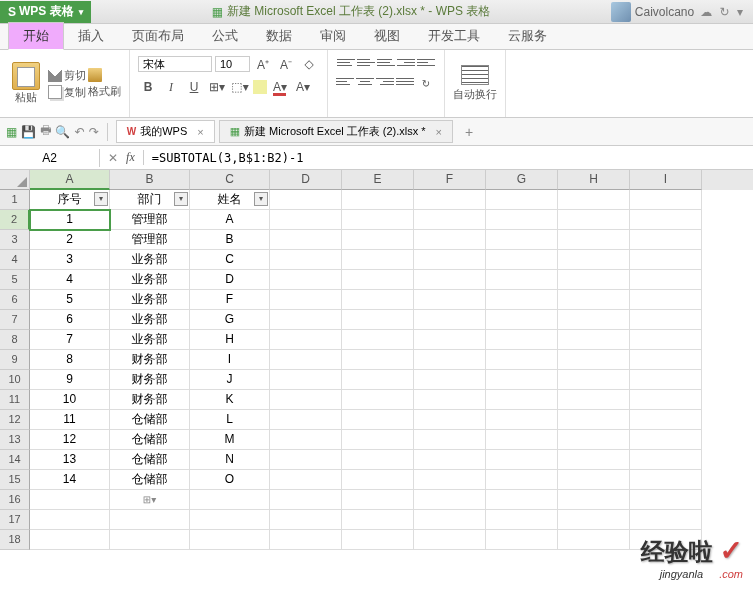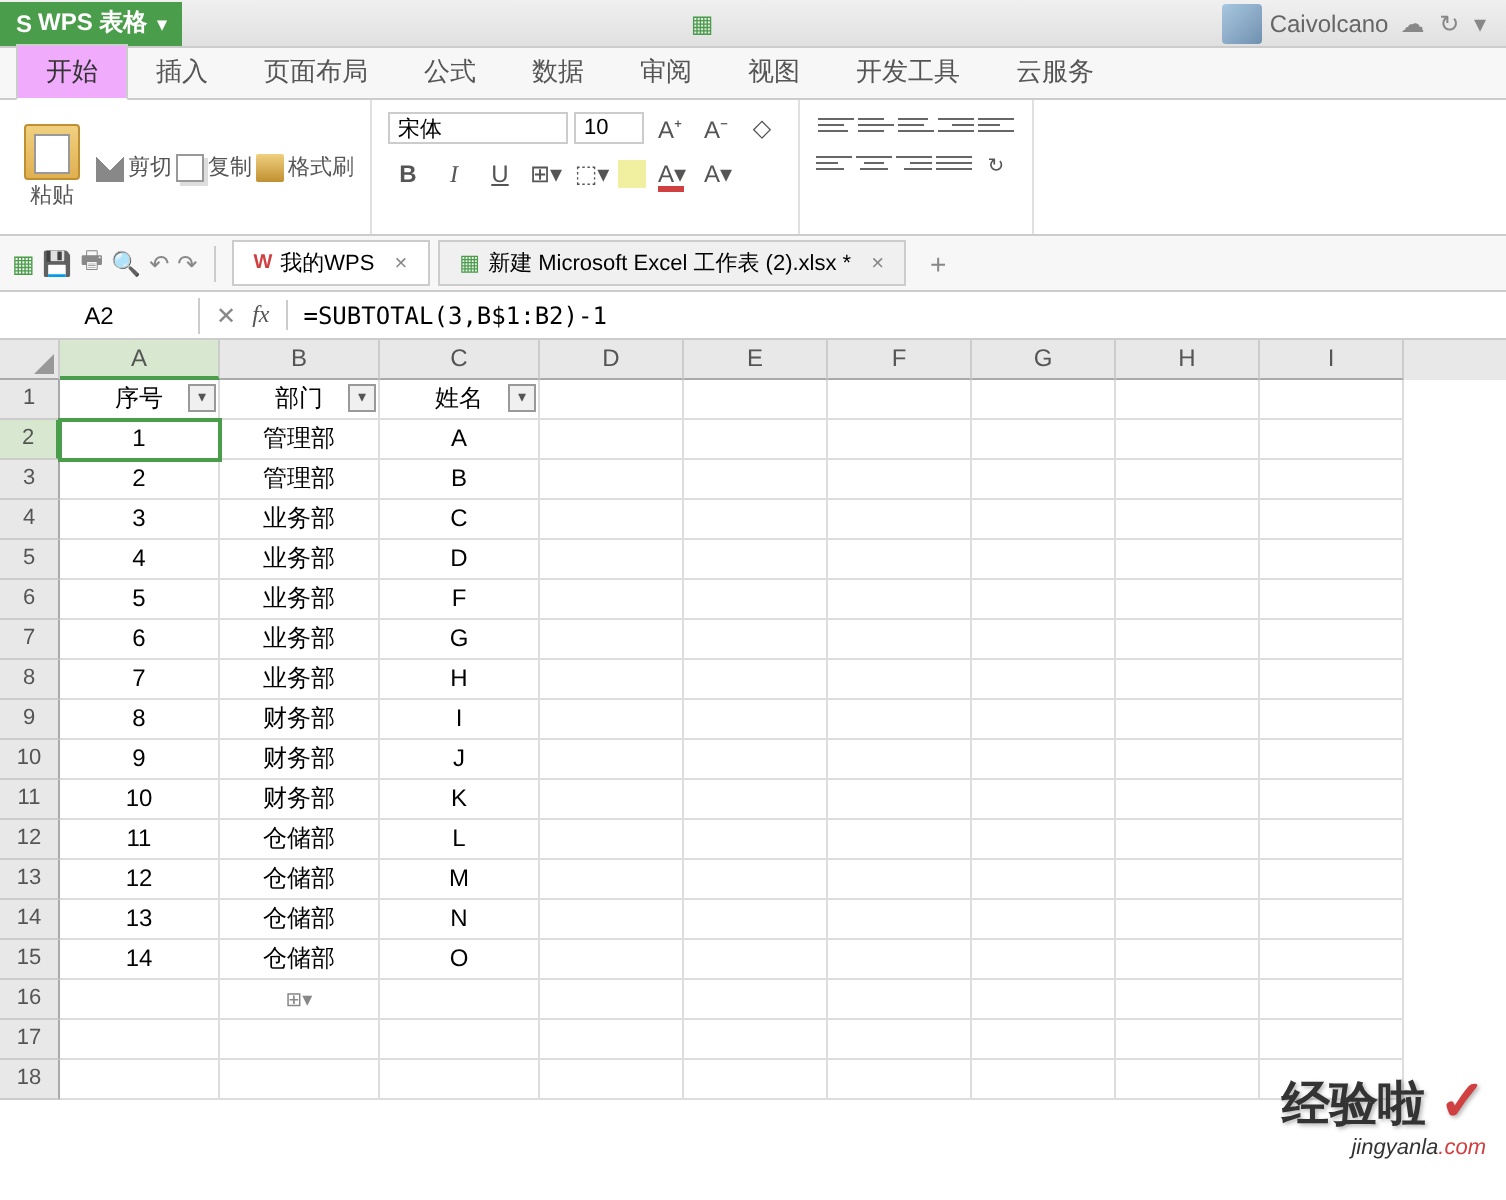--- a/index.html
+++ b/index.html
@@ -20,31 +20,31 @@
     .menu-tabs { height: 26px; background: #f7f7f7; display: flex; align-items: flex-end; padding-left: 8px; border-bottom: 1px solid #ccc; }
     .menu-tab { padding: 4px 14px; color: #555; cursor: pointer; font-size: 13px; }
     .menu-tab.active { background: #f0abfc; border: 1px solid #ccc; border-bottom: 1px solid #fff; margin-bottom: -1px; color: #333; }
     
     
     .ribbon { height: 68px; background: #fff; display: flex; border-bottom: 1px solid #ccc; }
     .ribbon-group { display: flex; align-items: center; padding: 4px 8px; border-right: 1px solid #e0e0e0; }
     .paste-btn { display: flex; flex-direction: column; align-items: center; justify-content: center; padding: 2px 4px; }
     .paste-icon { width: 28px; height: 28px; background: linear-gradient(#f0d080, #e0b050); border: 1px solid #c09030; border-radius: 2px; position: relative; }
     .paste-icon::before { content: ''; position: absolute; top: 4px; left: 4px; width: 16px; height: 18px; background: #fff; border: 1px solid #999; }
-    .btn-col { display: flex; flex-direction: row; gap: 2px; margin-left: 4px; font-size: 11px; color: #555; }
+    .btn-col { display: flex; flex-direction: column; gap: 2px; margin-left: 4px; font-size: 11px; color: #555; }
     .btn-col span { cursor: pointer; display: flex; align-items: center; gap: 2px; }
     .small-icon { width: 14px; height: 14px; display: inline-block; }
     .cut-i { background: linear-gradient(45deg, #888 45%, transparent 45%), linear-gradient(-45deg, #888 45%, transparent 45%); }
     .copy-i { background: #fff; border: 1px solid #999; box-shadow: 2px 2px 0 #ddd; }
     .brush-i { background: linear-gradient(#f0d080, #c09030); border-radius: 1px; }
     
     .font-group { flex-direction: column; gap: 3px; align-items: flex-start; }
     .font-row { display: flex; gap: 3px; align-items: center; }
     .font-select { border: 1px solid #ccc; padding: 1px 4px; font-size: 11px; background: #fff; }
-    .font-name { width: 90px; }
+    .font-name { width: 74px; }
     .font-size { width: 35px; }
     .fbtn { width: 20px; height: 20px; display: inline-flex; align-items: center; justify-content: center; cursor: pointer; color: #555; font-size: 12px; }
     .fbtn.bold { font-weight: bold; }
     .fbtn.italic { font-style: italic; font-family: serif; }
     .fbtn.underline { text-decoration: underline; }
     .color-a { position: relative; }
     .color-a::after { content: ''; position: absolute; bottom: 1px; left: 3px; width: 13px; height: 3px; background: #d04040; }
     .align-group { flex-direction: column; gap: 3px; }
     .align-row { display: flex; gap: 2px; }
     .abtn { width: 18px; height: 16px; display: flex; flex-direction: column; justify-content: center; gap: 2px; cursor: pointer; }
@@ -89,33 +89,34 @@
     .cell { border-right: 1px solid #ddd; border-bottom: 1px solid #ddd; text-align: center; line-height: 19px; font-size: 12px; position: relative; }
     .cell.selected { outline: 2px solid #4a9d4a; outline-offset: -1px; z-index: 2; background: #fff; }
     .filter-btn { position: absolute; right: 1px; top: 2px; width: 14px; height: 14px; border: 1px solid #999; background: #f0f0f0; font-size: 8px; line-height: 12px; color: #555; }
     .insert-hint { color: #888; font-size: 10px; }
     
     
     .watermark { position: absolute; right: 10px; bottom: 20px; font-family: "Microsoft YaHei"; text-align: right; }
     .wm-main { font-size: 24px; font-weight: bold; color: #333; text-shadow: 1px 1px 2px rgba(0,0,0,0.3); }
     .wm-check { color: #d04040; font-size: 28px; }
     .wm-sub { font-size: 11px; color: #333; font-style: italic; }
-    .wm-com { color: #d04040; }
+    .wm-com { color: #d04040; padding-left: 16px; }
   </style>
 </head>
 <body>
 
 <div class="title-bar">
   <div class="app-logo">
     <span class="s">S</span>
       <span>WPS 表格</span>
       <span class="arrow">▾</span>
   </div>
   <div class="title-center">
     <span class="title-icon">▦</span>
+    <span>新建 Microsoft Excel 工作表 (2).xlsx * - WPS 表格</span>
   </div>
   <div class="title-user">
     <div class="avatar"></div>
     <span>Caivolcano</span>
     <span class="user-icons">
       <span>☁</span>
       <span>↻</span>
       <span>▾</span>
     </span>
   </div>
@@ -219,20 +220,24 @@
           <span style="width:60%;margin-left:auto"></span>
           <span style="width:80%;margin-left:auto"></span>
         </div>
       <div class="abtn">
           <span style="width:100%"></span>
           <span style="width:100%"></span>
           <span style="width:100%"></span>
         </div>
       <span class="fbtn" style="font-size:10px">↻</span>
     </div>
+  </div>
+  <div class="ribbon-group wrap-group">
+    <div class="wrap-icon"></div>
+    <span>自动换行</span>
   </div>
 </div>
 
 <div class="doc-bar">
   <span style="color:#4a9d4a">▦</span>
   <span style="color:#888">💾</span>
   <span style="color:#888">🖶</span>
   <span style="color:#888">🔍</span>
   <span style="color:#888">↶</span>
   <span style="color:#888">↷</span>

